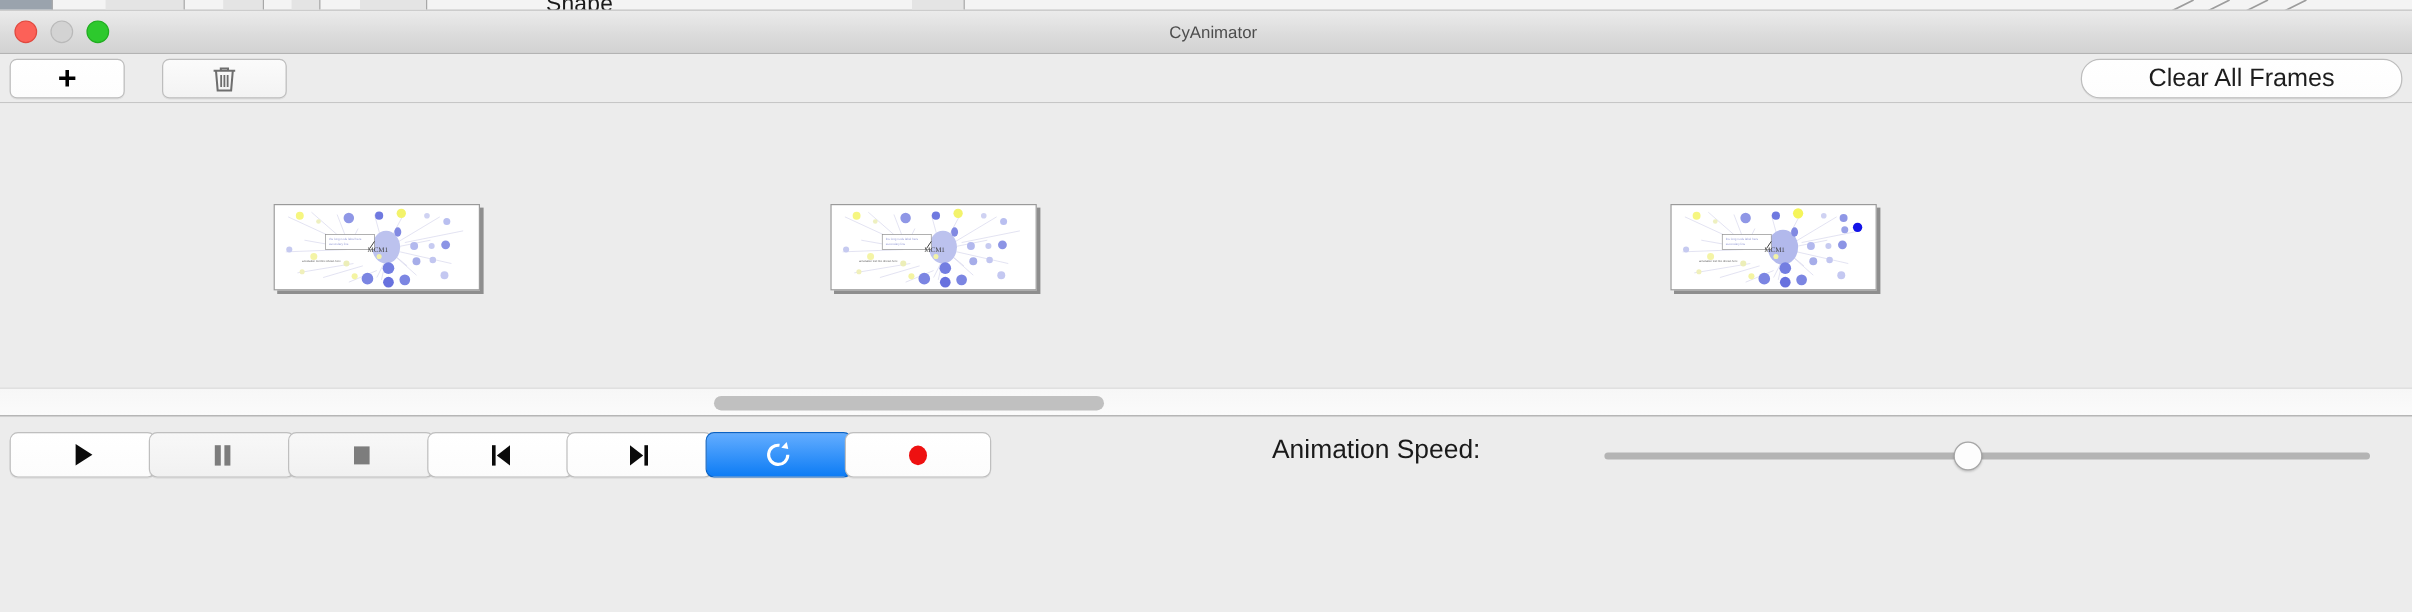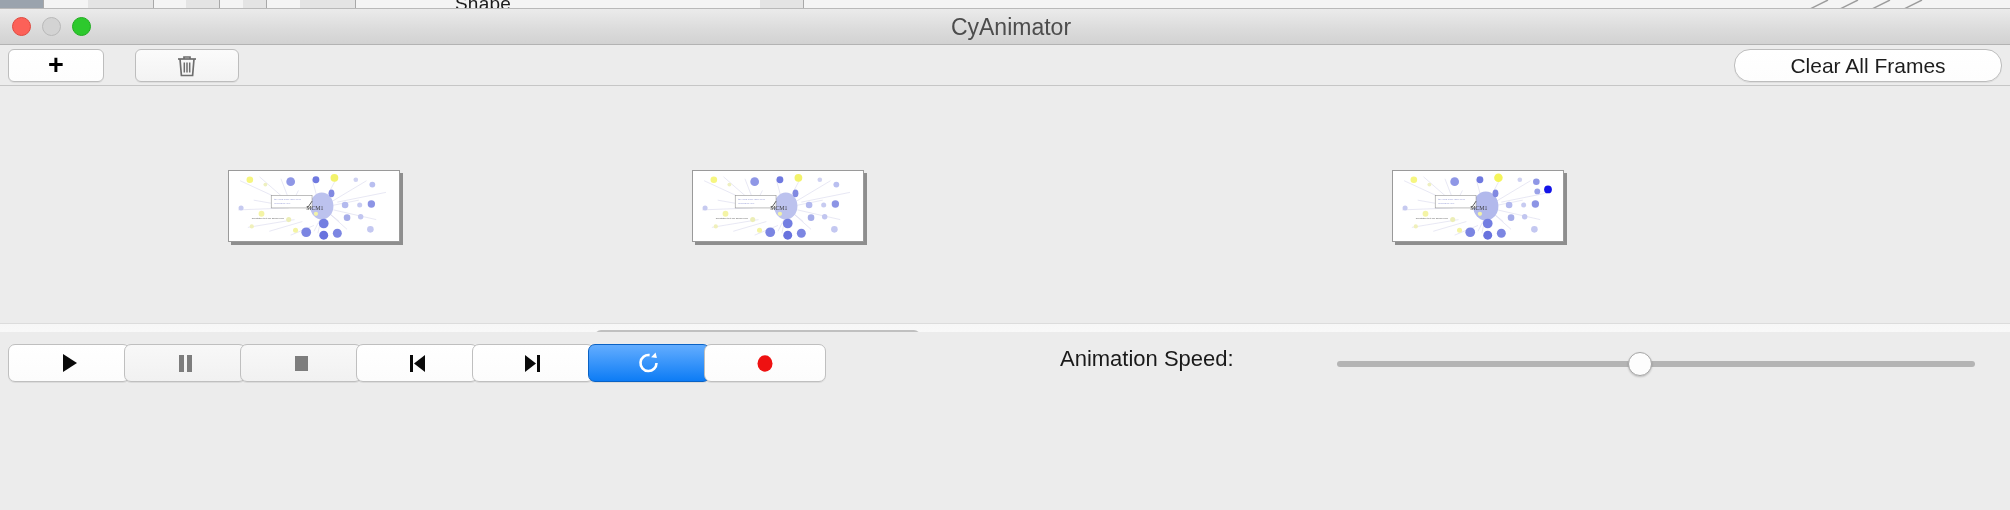--- a/index.html
+++ b/index.html
@@ -36,21 +36,21 @@
     border-bottom: 1px solid #b3b3b3;
   }
   .lights { position: absolute; left: 12px; top: 8px; display: flex; gap: 11px; }
   .light { width: 19px; height: 19px; border-radius: 50%; }
   .light.close  { background: #fc6158; border: 1px solid #e0493f; }
   .light.min    { background: #d3d3d3; border: 1px solid #b9b9b9; }
   .light.zoom   { background: #2dc92d; border: 1px solid #21ad21; }
   .win-title {
     position: absolute; left: 0; top: 0; width: 2010px; height: 36px;
     line-height: 36px; text-align: center;
-    font-size: 23px; color: #4c4c4c; padding-left: 12px;
+    font-size: 14px; color: #4c4c4c; padding-left: 12px;
   }
 
   
   .toolbar {
     position: absolute; left: 0; top: 45px; width: 2010px; height: 41px;
     background: #ececec;
     border-bottom: 1px solid #c6c6c6;
   }
   .tb-btn {
     position: absolute; top: 4px; height: 33px;
@@ -93,21 +93,21 @@
     border-bottom: 1px solid #a9a9a9;
   }
   .hscroll-thumb {
     position: absolute; top: 6px;
     height: 12px; border-radius: 6px; background: #c0c0c0;
     cursor: default;
   }
 
   
   .controls {
-    position: absolute; left: 0; top: 332px; width: 2010px; height: 162px;
+    position: absolute; left: 0; top: 348px; width: 2010px; height: 162px;
     background: #ececec;
   }
   .ctl {
     position: absolute; top: 12px; height: 38px; width: 122px;
     border: 1px solid #bfbfbf; border-radius: 7px;
     background: linear-gradient(to bottom, #ffffff, #fcfcfc);
     display: flex; align-items: center; justify-content: center;
     box-shadow: 0 1px 0 rgba(0,0,0,.07);
     cursor: default;
   }

